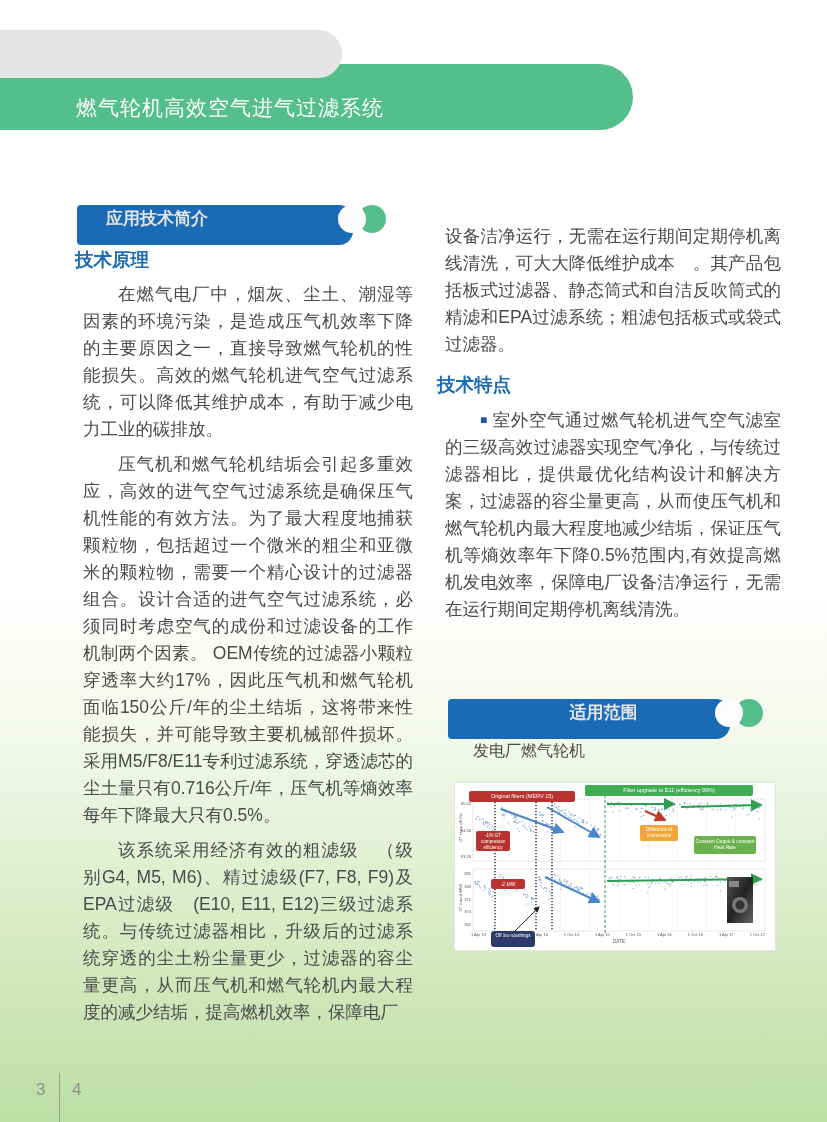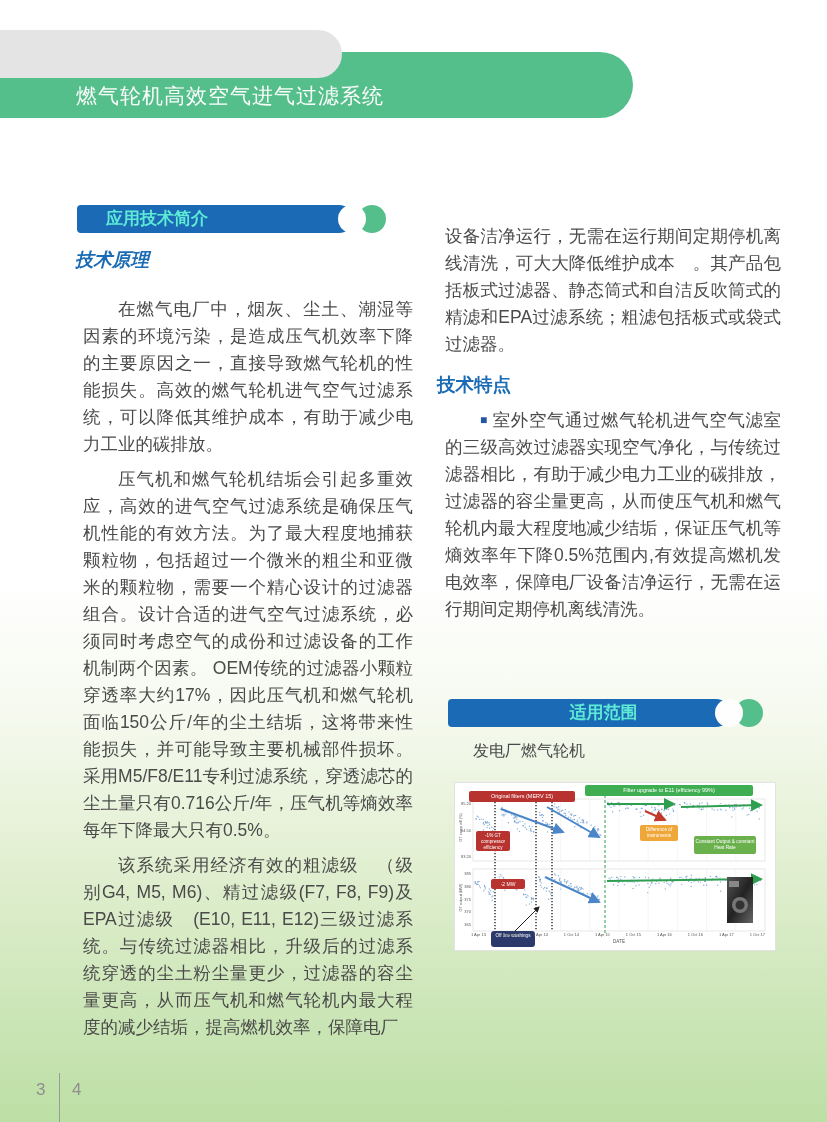--- a/index.html
+++ b/index.html
@@ -2,37 +2,37 @@
 <html><head>
 <meta charset="utf-8">
 <style>
   html,body{margin:0;padding:0;}
   body{font-family:"Liberation Sans","DejaVu Sans",sans-serif;}
   .page{position:relative;width:827px;height:1122px;overflow:hidden;
     background:linear-gradient(180deg,#ffffff 0%,#ffffff 52%,#f5f9ee 64%,#e3f0d3 76%,#cfe7bb 88%,#bcdfa5 100%);}
   
   .gray-pill{position:absolute;left:0;top:30px;width:342px;height:48px;background:#e4e4e4;
     border-radius:0 24px 24px 0;z-index:3;}
-  .green-pill{position:absolute;left:0;top:52px;width:633px;height:66px;background:#55bf8c;
+  .green-pill{position:absolute;left:0;top:64px;width:633px;height:66px;background:#55bf8c;
     border-radius:0 33px 33px 0;z-index:2;display:flex;align-items:center;text-align:center;}
   .green-pill .title{padding:22px 0 0 76px;color:#fbfdfb;font-size:21px;letter-spacing:1px;}
   
   .banner{position:absolute;height:28px;z-index:2;}
-  .banner .bar{position:absolute;left:0;top:0;height:28px;background:#1a6ab5;
-    border-radius:4px 14px 14px 4px;color:#5eead4;font-weight:bold;font-size:17px;line-height:28px;
+  .banner .bar{position:absolute;left:0;top:0;height:40px;background:#1a6ab5;
+    border-radius:4px 14px 14px 4px;color:#e5e5e5;font-weight:bold;font-size:17px;line-height:28px;
     padding-left:29px;box-sizing:border-box;z-index:1;}
   .banner .disc-white{position:absolute;top:0;width:28px;height:28px;border-radius:50%;background:#fdfefd;z-index:3;}
   .banner .disc-green{position:absolute;top:0;width:28px;height:28px;border-radius:50%;background:#55bf8c;z-index:2;}
   
   .col{position:absolute;color:#4a4a4a;font-size:17.5px;line-height:27px;text-align:justify;}
   .col p{margin:8px;}
   .col p.ind{text-indent:2em;}
   h3.sub{color:#1b6cb5;font-size:18.5px;margin:0;font-weight:bold;line-height:24px;}
   .left-col{left:75px;top:248px;width:346px;}
-  .left-col h3{margin-bottom:24px;font-style:italic;}
+  .left-col h3{margin-bottom:9px;}
   .right-col{left:437px;top:210px;width:352px;}
   .right-col p.cont{margin-top:13px;}
   .right-col h3{margin:15px 0 10px 0;}
   .mk{color:#2456a4;font-size:12px;margin-right:5px;vertical-align:2px;}
   .scope-item{position:absolute;left:473px;top:741px;font-size:16px;color:#4a4a4a;}
   
   .chart{position:absolute;left:455px;top:783px;width:320px;height:167px;background:#ffffff;
     box-shadow:0 0 0 1px #e3e3e3;}
   .chart .ov{position:absolute;box-sizing:border-box;color:#fff;text-align:center;}
   .c-banner-red{left:14px;top:8px;width:106px;height:11px;background:#b8332f;font-size:5.5px;line-height:11px;border-radius:2px;}
@@ -79,21 +79,21 @@
   <div class="col left-col">
     <h3 class="sub">技术原理</h3>
     <p class="ind">在燃气电厂中，烟灰、尘土、潮湿等因素的环境污染，是造成压气机效率下降的主要原因之一，直接导致燃气轮机的性能损失。高效的燃气轮机进气空气过滤系统，可以降低其维护成本，有助于减少电力工业的碳排放。</p>
     <p class="ind">压气机和燃气轮机结垢会引起多重效应，高效的进气空气过滤系统是确保压气机性能的有效方法。为了最大程度地捕获颗粒物，包括超过一个微米的粗尘和亚微米的颗粒物，需要一个精心设计的过滤器组合。设计合适的进气空气过滤系统，必须同时考虑空气的成份和过滤设备的工作机制两个因素。 OEM传统的过滤器小颗粒穿透率大约17%，因此压气机和燃气轮机面临150公斤/年的尘土结垢，这将带来性能损失，并可能导致主要机械部件损坏。采用M5/F8/E11专利过滤系统，穿透滤芯的尘土量只有0.716公斤/年，压气机等熵效率每年下降最大只有0.5%。</p>
     <p class="ind">该系统采用经济有效的粗滤级　（级别G4, M5, M6)、精过滤级(F7, F8, F9)及EPA过滤级　(E10, E11, E12)三级过滤系统。与传统过滤器相比，升级后的过滤系统穿透的尘土粉尘量更少，过滤器的容尘量更高，从而压气机和燃气轮机内最大程度的减少结垢，提高燃机效率，保障电厂</p>
   </div>
 
   <div class="col right-col">
     <p class="cont">设备洁净运行，无需在运行期间定期停机离线清洗，可大大降低维护成本　。其产品包括板式过滤器、静态筒式和自洁反吹筒式的精滤和EPA过滤系统；粗滤包括板式或袋式过滤器。</p>
     <h3 class="sub">技术特点</h3>
-    <p class="ind"><span class="mk">■</span><span>室外空气通过燃气轮机进气空气滤室的三级高效过滤器实现空气净化，与传统过滤器相比，有助于减少电力工业的碳排放，过滤器的容尘量更高，从而使压气机和燃气轮机内最大程度地减少结垢，保证压气机等熵效率年下降0.5%范围内,有效提高燃机发电效率，保障电厂设备洁净运行，无需在运行期间定期停机离线清洗。</span></p>
+    <p class="ind"><span class="mk">■</span><span>室外空气通过燃气轮机进气空气滤室的三级高效过滤器实现空气净化，与传统过滤器相比，提供最优化结构设计和解决方案，过滤器的容尘量更高，从而使压气机和燃气轮机内最大程度地减少结垢，保证压气机等熵效率年下降0.5%范围内,有效提高燃机发电效率，保障电厂设备洁净运行，无需在运行期间定期停机离线清洗。</span></p>
   </div>
 
   <div class="banner" style="left:448px;top:699px;width:318px;">
     <div class="bar" style="width:282px;text-align:center;">
       <span>适用范围</span>
     </div>
     <span class="disc-white" style="left:267px;"></span>
     <span class="disc-green" style="left:287px;"></span>
   </div>
 

